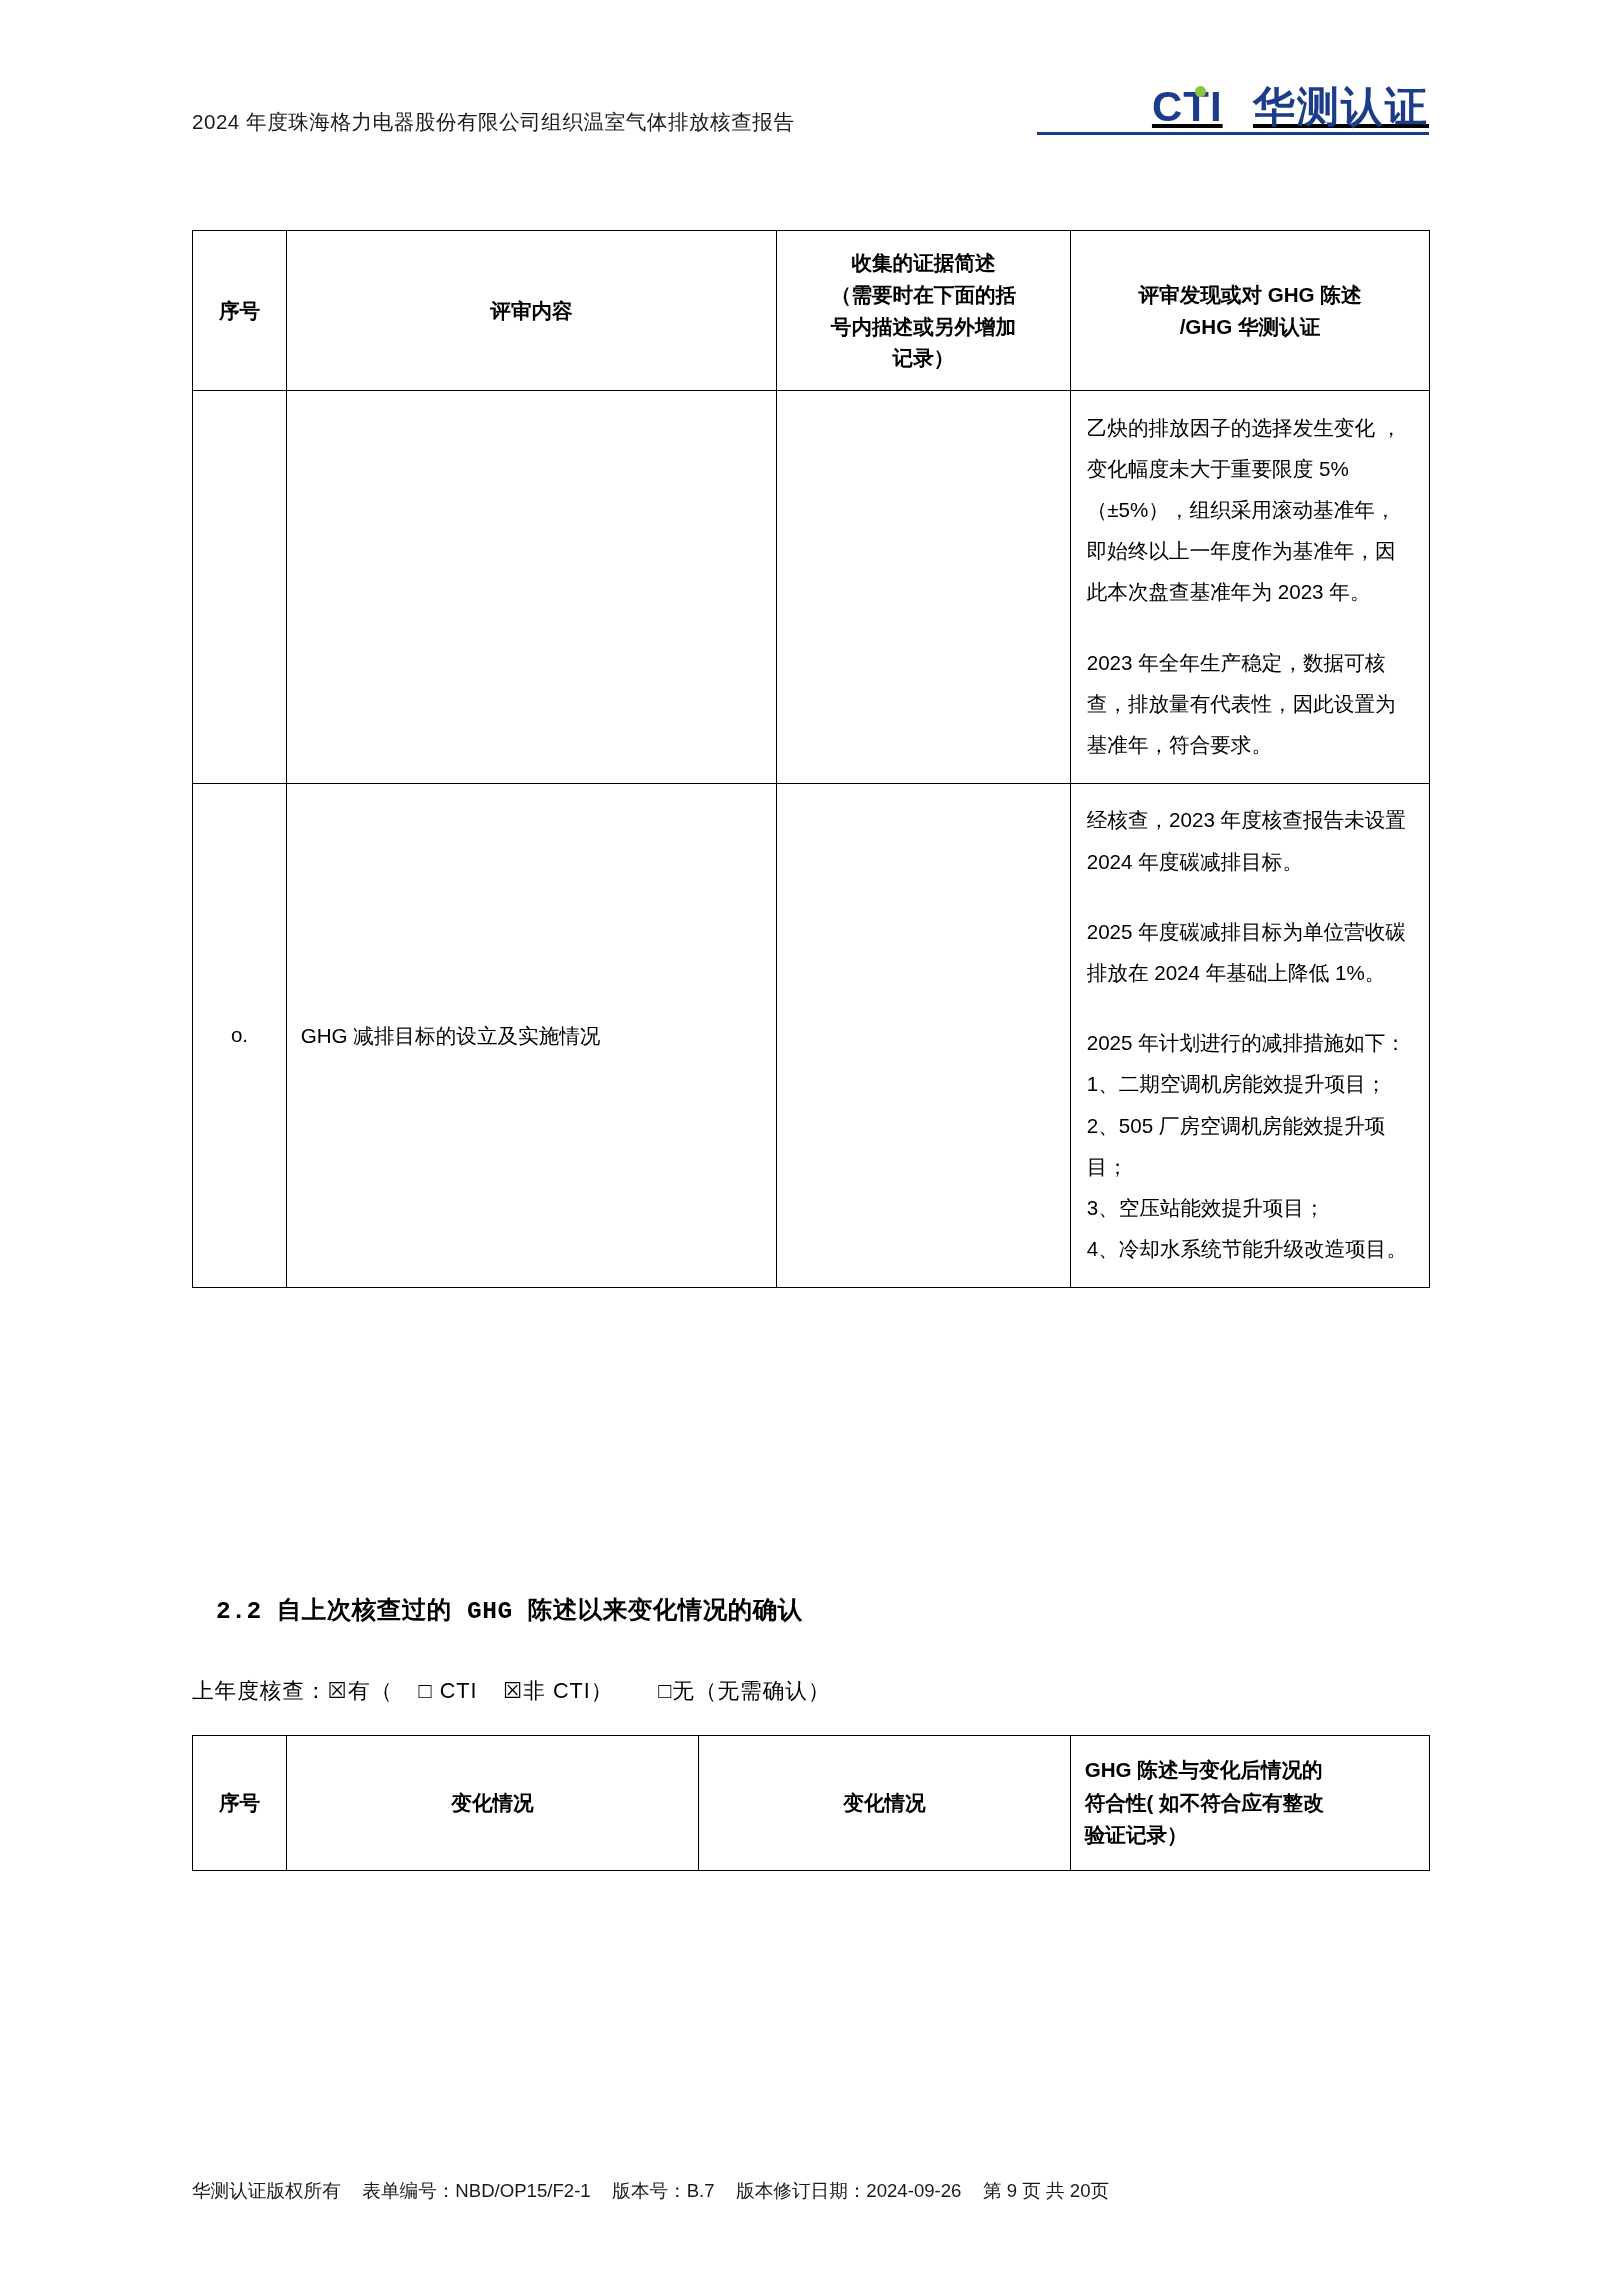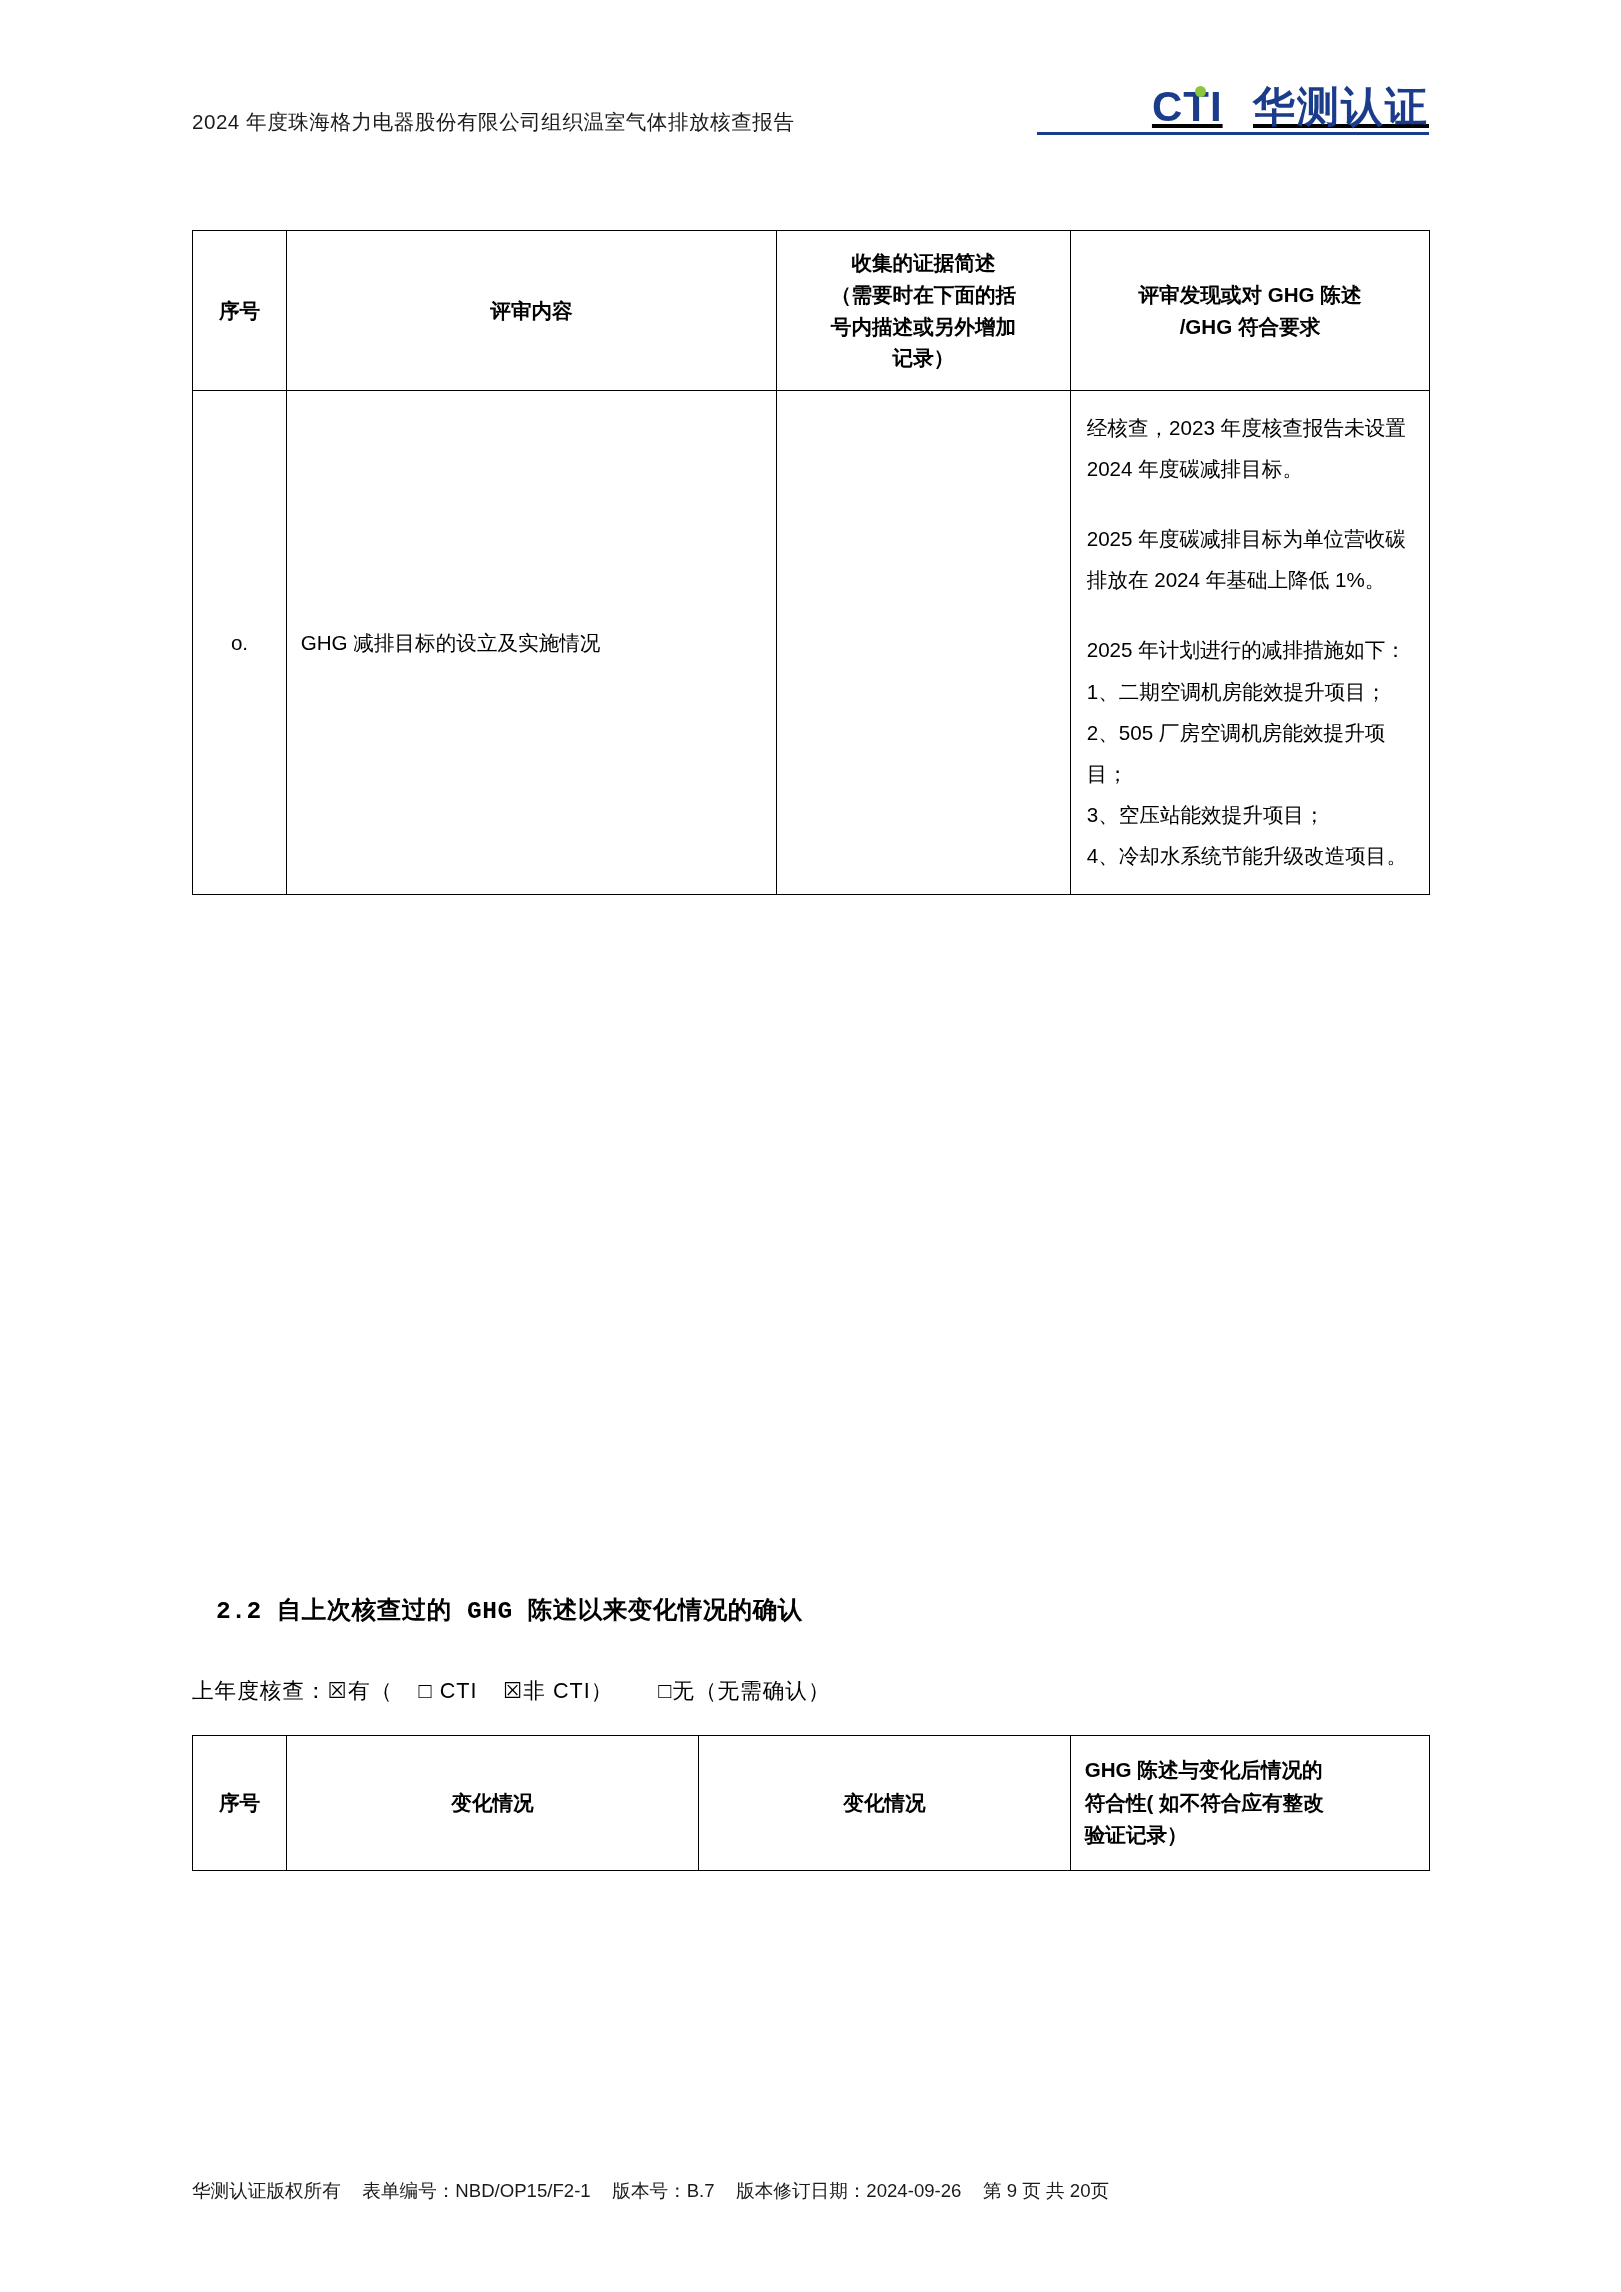--- a/index.html
+++ b/index.html
@@ -218,25 +218,34 @@
         <th class="th">序号</th>
         <th class="th">评审内容</th>
         <th class="th">
           <div>收集的证据简述</div>
           <div>（需要时在下面的括</div>
           <div>号内描述或另外增加</div>
           <div>记录）</div>
         </th>
         <th class="th">
           <div>评审发现或对 GHG 陈述</div>
-          <div>/GHG 符合要求</div>
+          <div>/GHG 华测认证</div>
         </th>
       </tr>
     </thead>
     <tbody>
+      <tr>
+        <td class="cell-no"></td>
+        <td class="cell-content"></td>
+        <td class="blank-cell"></td>
+        <td class="cell-find">
+          <p>乙炔的排放因子的选择发生变化 ，变化幅度未大于重要限度 5%（±5%），组织采用滚动基准年，即始终以上一年度作为基准年，因此本次盘查基准年为 2023 年。</p>
+          <p>2023 年全年生产稳定，数据可核查，排放量有代表性，因此设置为基准年，符合要求。</p>
+        </td>
+      </tr>
       <tr>
         <td class="cell-no">o.</td>
         <td class="cell-content">GHG 减排目标的设立及实施情况</td>
         <td class="blank-cell"></td>
         <td class="cell-find">
           <p>经核查，2023 年度核查报告未设置 2024 年度碳减排目标。</p>
           <p>2025 年度碳减排目标为单位营收碳排放在 2024 年基础上降低 1%。</p>
           <p class="tight">2025 年计划进行的减排措施如下：</p>
           <p class="tight">1、二期空调机房能效提升项目；</p>
           <p class="tight">2、505 厂房空调机房能效提升项目；</p>

